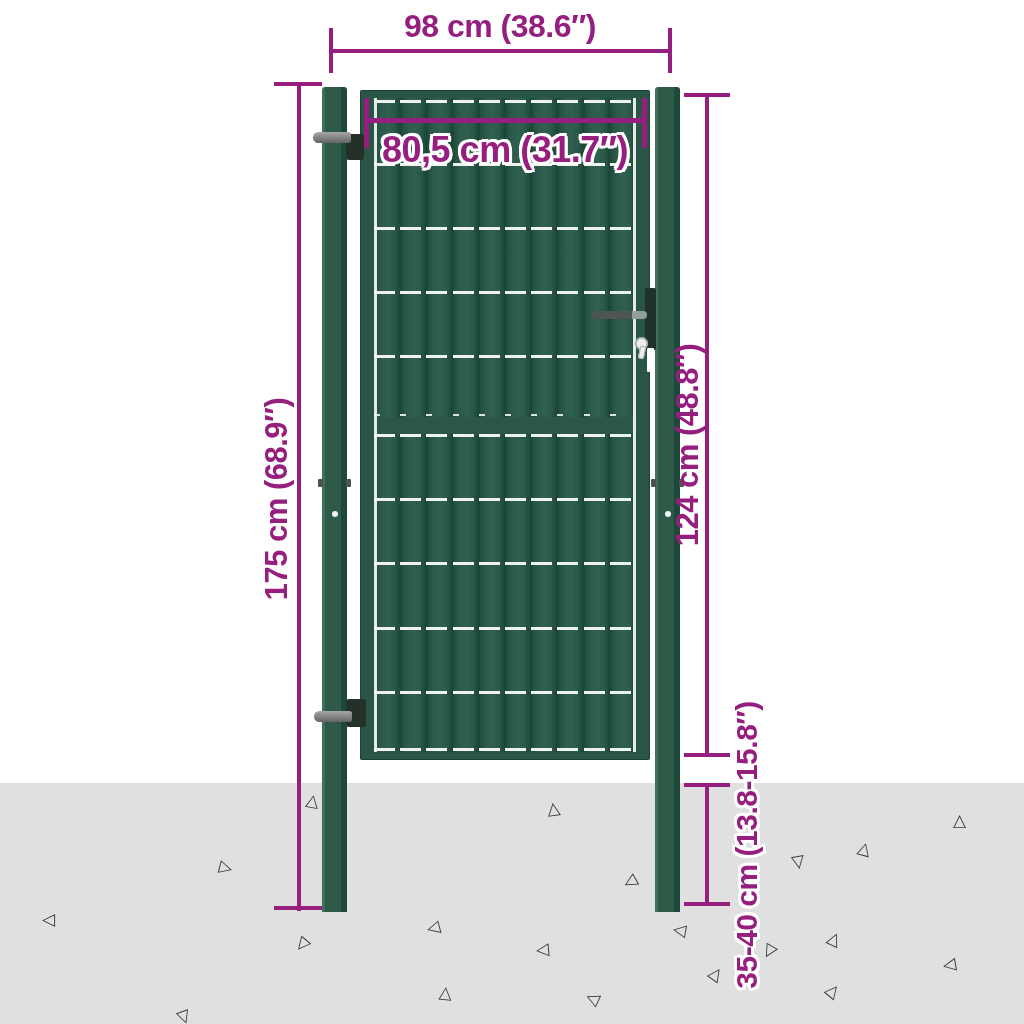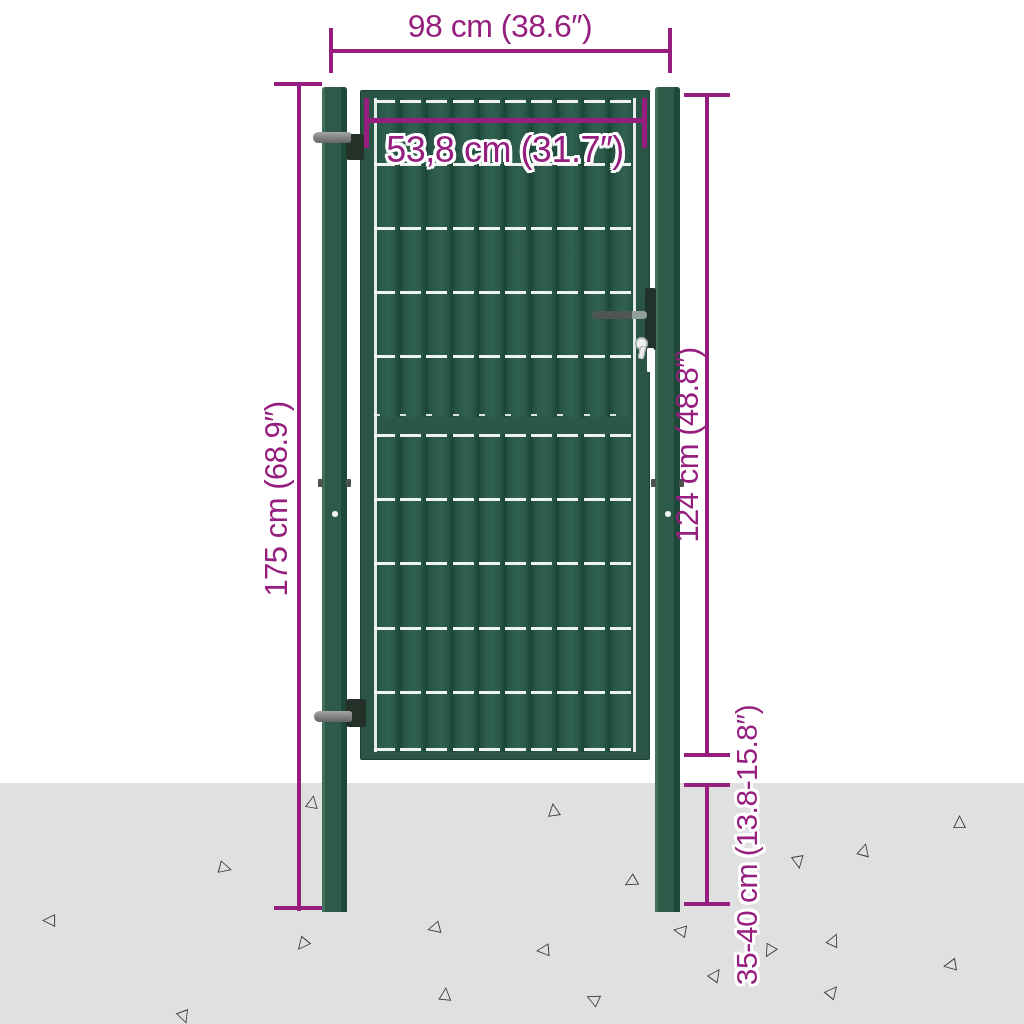--- a/index.html
+++ b/index.html
@@ -26,21 +26,21 @@
   .bracket{position:absolute;background:#233129;border-radius:3px;}
   .handle{position:absolute;left:592px;top:311px;width:55px;height:8px;border-radius:4px;
           background:linear-gradient(90deg,#4e5552 0,#4e5552 40px,#93a09a 40px,#93a09a 55px);}
   .lockplate{position:absolute;left:645px;top:288px;width:11px;height:62px;background:#1f332a;border-radius:2px;}
   .lockslot{position:absolute;left:647px;top:348px;width:7px;height:24px;background:#fdfdfd;border-radius:1px;}
   .keycirc{position:absolute;left:635px;top:337px;width:13px;height:13px;border-radius:50%;
            background:#ededed;box-shadow:inset 0 0 0 1.5px #96a09a;}
   .keystem{position:absolute;left:639px;top:346px;width:6px;height:13px;background:#ededed;
            box-shadow:inset 0 0 0 1px #a7b1ab;border-radius:2px;transform:rotate(12deg);}
   .dim{position:absolute;background:#951e7f;}
-  .dlabel{position:absolute;color:#951e7f;font-weight:normal;white-space:nowrap;
+  .dlabel{position:absolute;color:#951e7f;font-weight:bold;white-space:nowrap;
           transform:translate(-50%,-50%);letter-spacing:-0.5px;line-height:1;}
   .vlabel{writing-mode:vertical-rl;text-orientation:mixed;
           transform:translate(-50%,-50%) rotate(180deg);}
   .outlined{text-shadow:-3px 0 0 #fff,3px 0 0 #fff,0 -3px 0 #fff,0 3px 0 #fff,
             -2px -2px 0 #fff,2px -2px 0 #fff,-2px 2px 0 #fff,2px 2px 0 #fff,
             -3px -2px 0 #fff,3px 2px 0 #fff,-2px 3px 0 #fff,2px -3px 0 #fff;}
 </style>
 </head>
 <body>
 
@@ -115,21 +115,21 @@
     <div class="dim" style="left:331px;top:49px;width:340px;height:4px;"></div>
     <div class="dim" style="left:329px;top:28px;width:4px;height:45px;"></div>
     <div class="dim" style="left:668px;top:28px;width:4px;height:45px;"></div>
     <div class="dlabel" style="left:500px;top:26px;font-size:32px;">98 cm (38.6″)</div>
   </div>
 
   <div>
     <div class="dim" style="left:366px;top:118px;width:280px;height:5px;"></div>
     <div class="dim" style="left:364px;top:98px;width:5px;height:50px;"></div>
     <div class="dim" style="left:642px;top:98px;width:5px;height:50px;"></div>
-    <div class="dlabel outlined" style="left:505px;top:150px;font-size:36px;">53,8 cm (31.7″)</div>
+    <div class="dlabel outlined" style="left:505px;top:150px;font-size:36px;">80,5 cm (31.7″)</div>
   </div>
 
   <div>
     <div class="dim" style="left:297px;top:84px;width:4px;height:827px;"></div>
     <div class="dim" style="left:274px;top:82px;width:48px;height:4px;"></div>
     <div class="dim" style="left:274px;top:906px;width:48px;height:4px;"></div>
     <div class="dlabel vlabel" style="left:276px;top:499px;font-size:31px;">175 cm (68.9″)</div>
   </div>
 
   <div>

